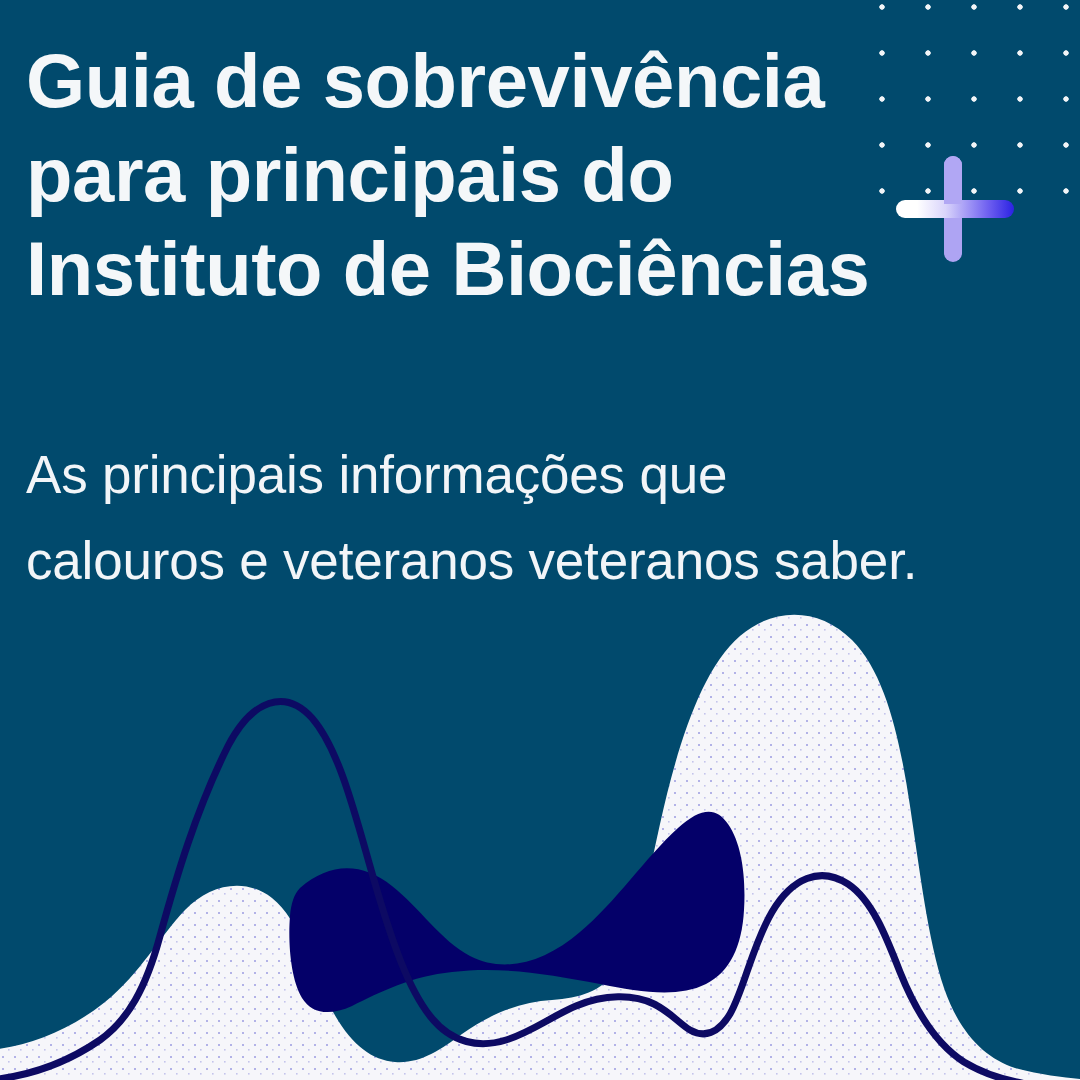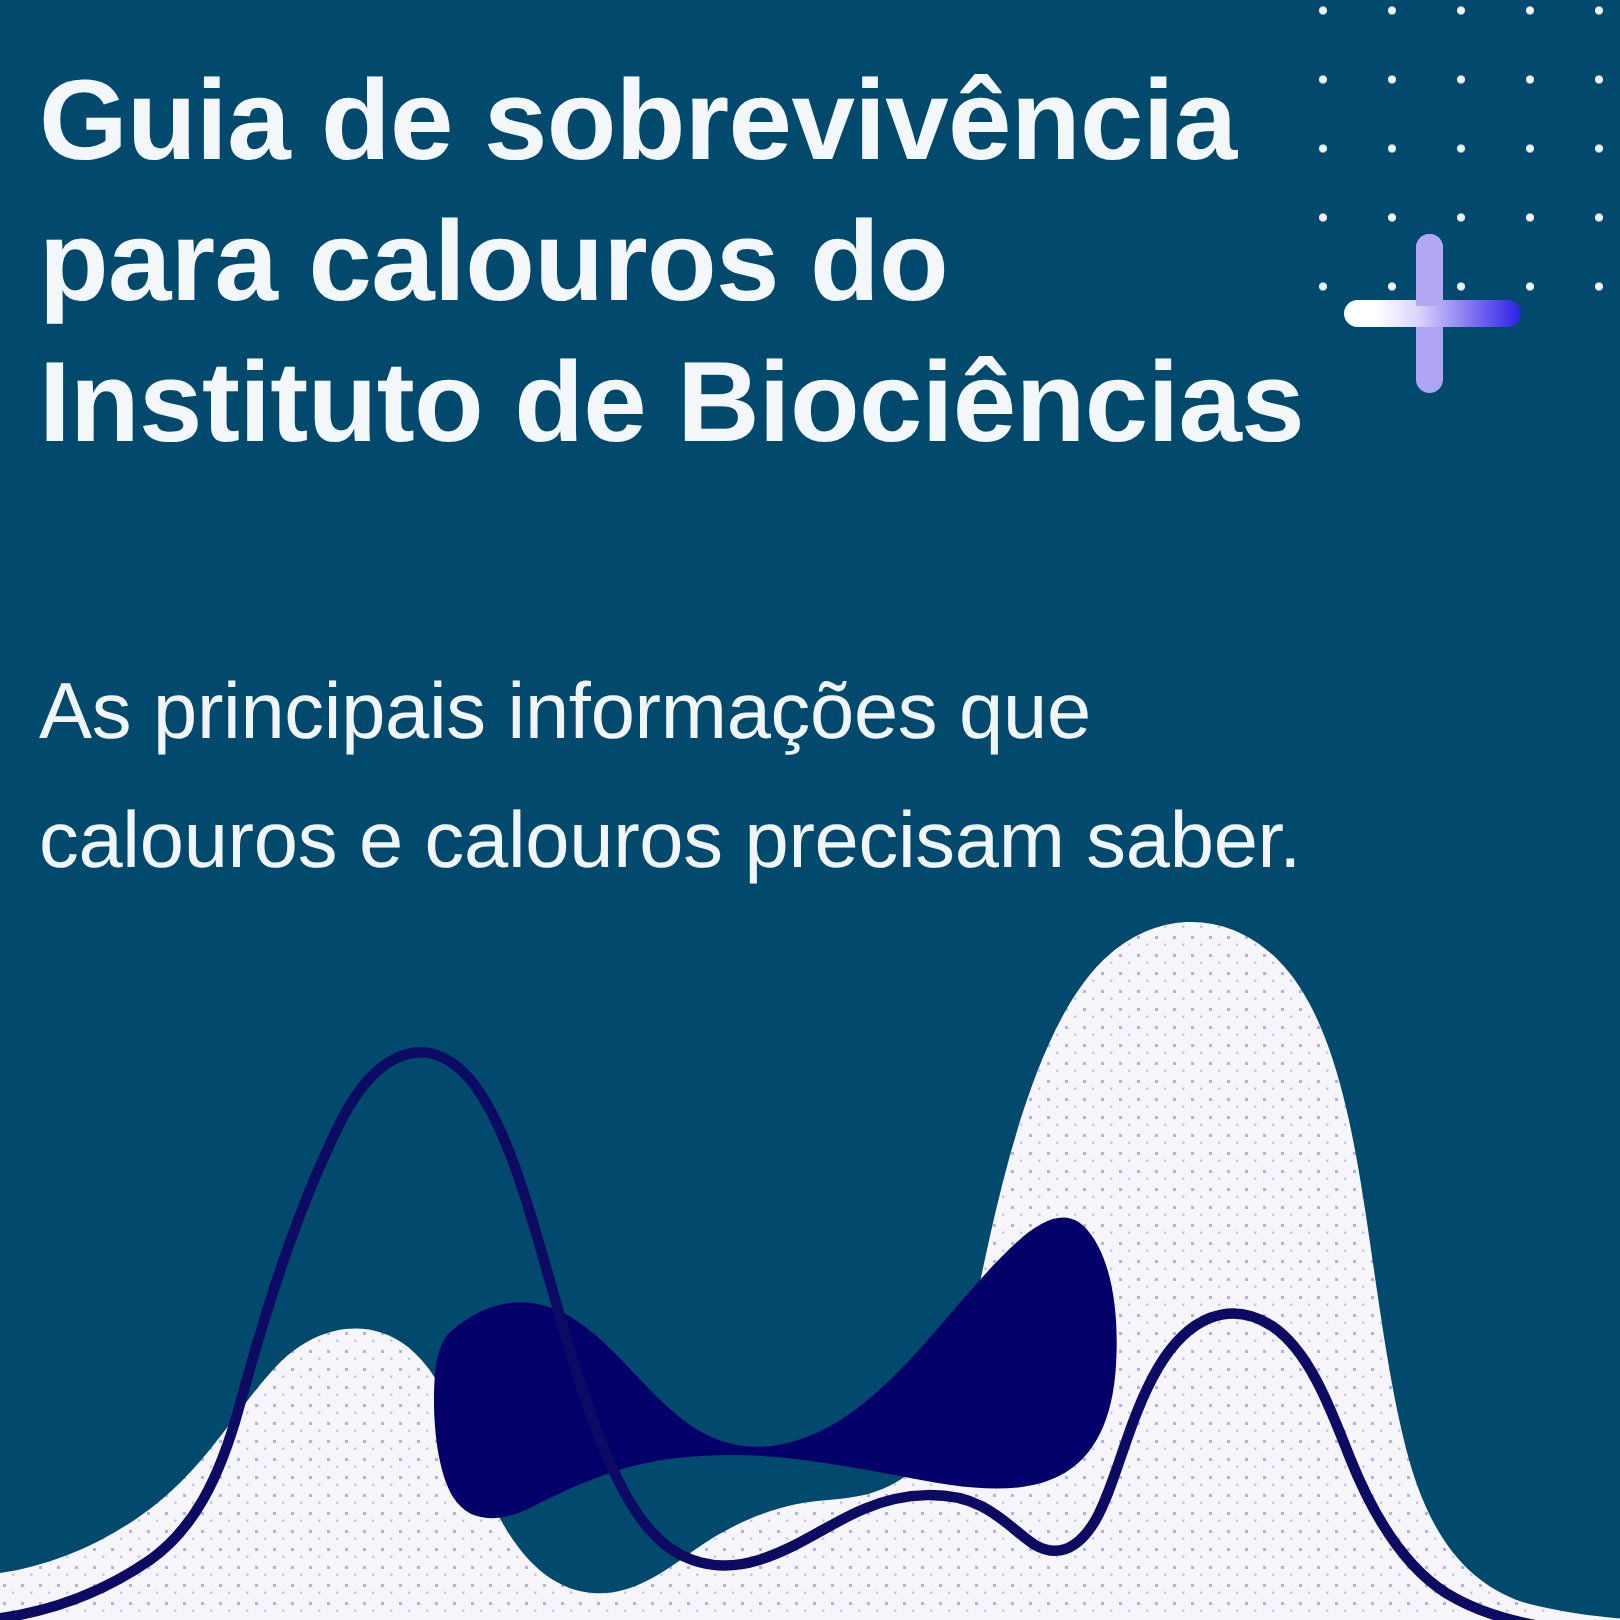--- a/index.html
+++ b/index.html
@@ -112,25 +112,25 @@
 
   <div class="dot-grid"></div>
 
   <div class="plus-mark">
     <div class="plus-vert"></div>
     <div class="plus-horiz"></div>
     <div class="plus-vert-top"></div>
   </div>
 
   <h1 class="headline">Guia de sobrevivência
-para calouros do
+para principais do
 Instituto de Biociências</h1>
 
   <p class="subhead">As principais informações que
-calouros e calouros precisam saber.</p>
+calouros e veteranos veteranos saber.</p>
 
   <svg class="waves" viewBox="0 0 1080 470" preserveAspectRatio="none">
     <defs>
       <pattern id="dotTexture" width="12" height="12" patternUnits="userSpaceOnUse">
         <rect width="12" height="12" fill="#f6f6fa"></rect>
         <rect x="2" y="2" width="2" height="2" fill="#9a9ae0" opacity="0.75"></rect>
         <rect x="8" y="7" width="1.6" height="1.6" fill="#9a9ae0" opacity="0.55"></rect>
       </pattern>
     </defs>
 

